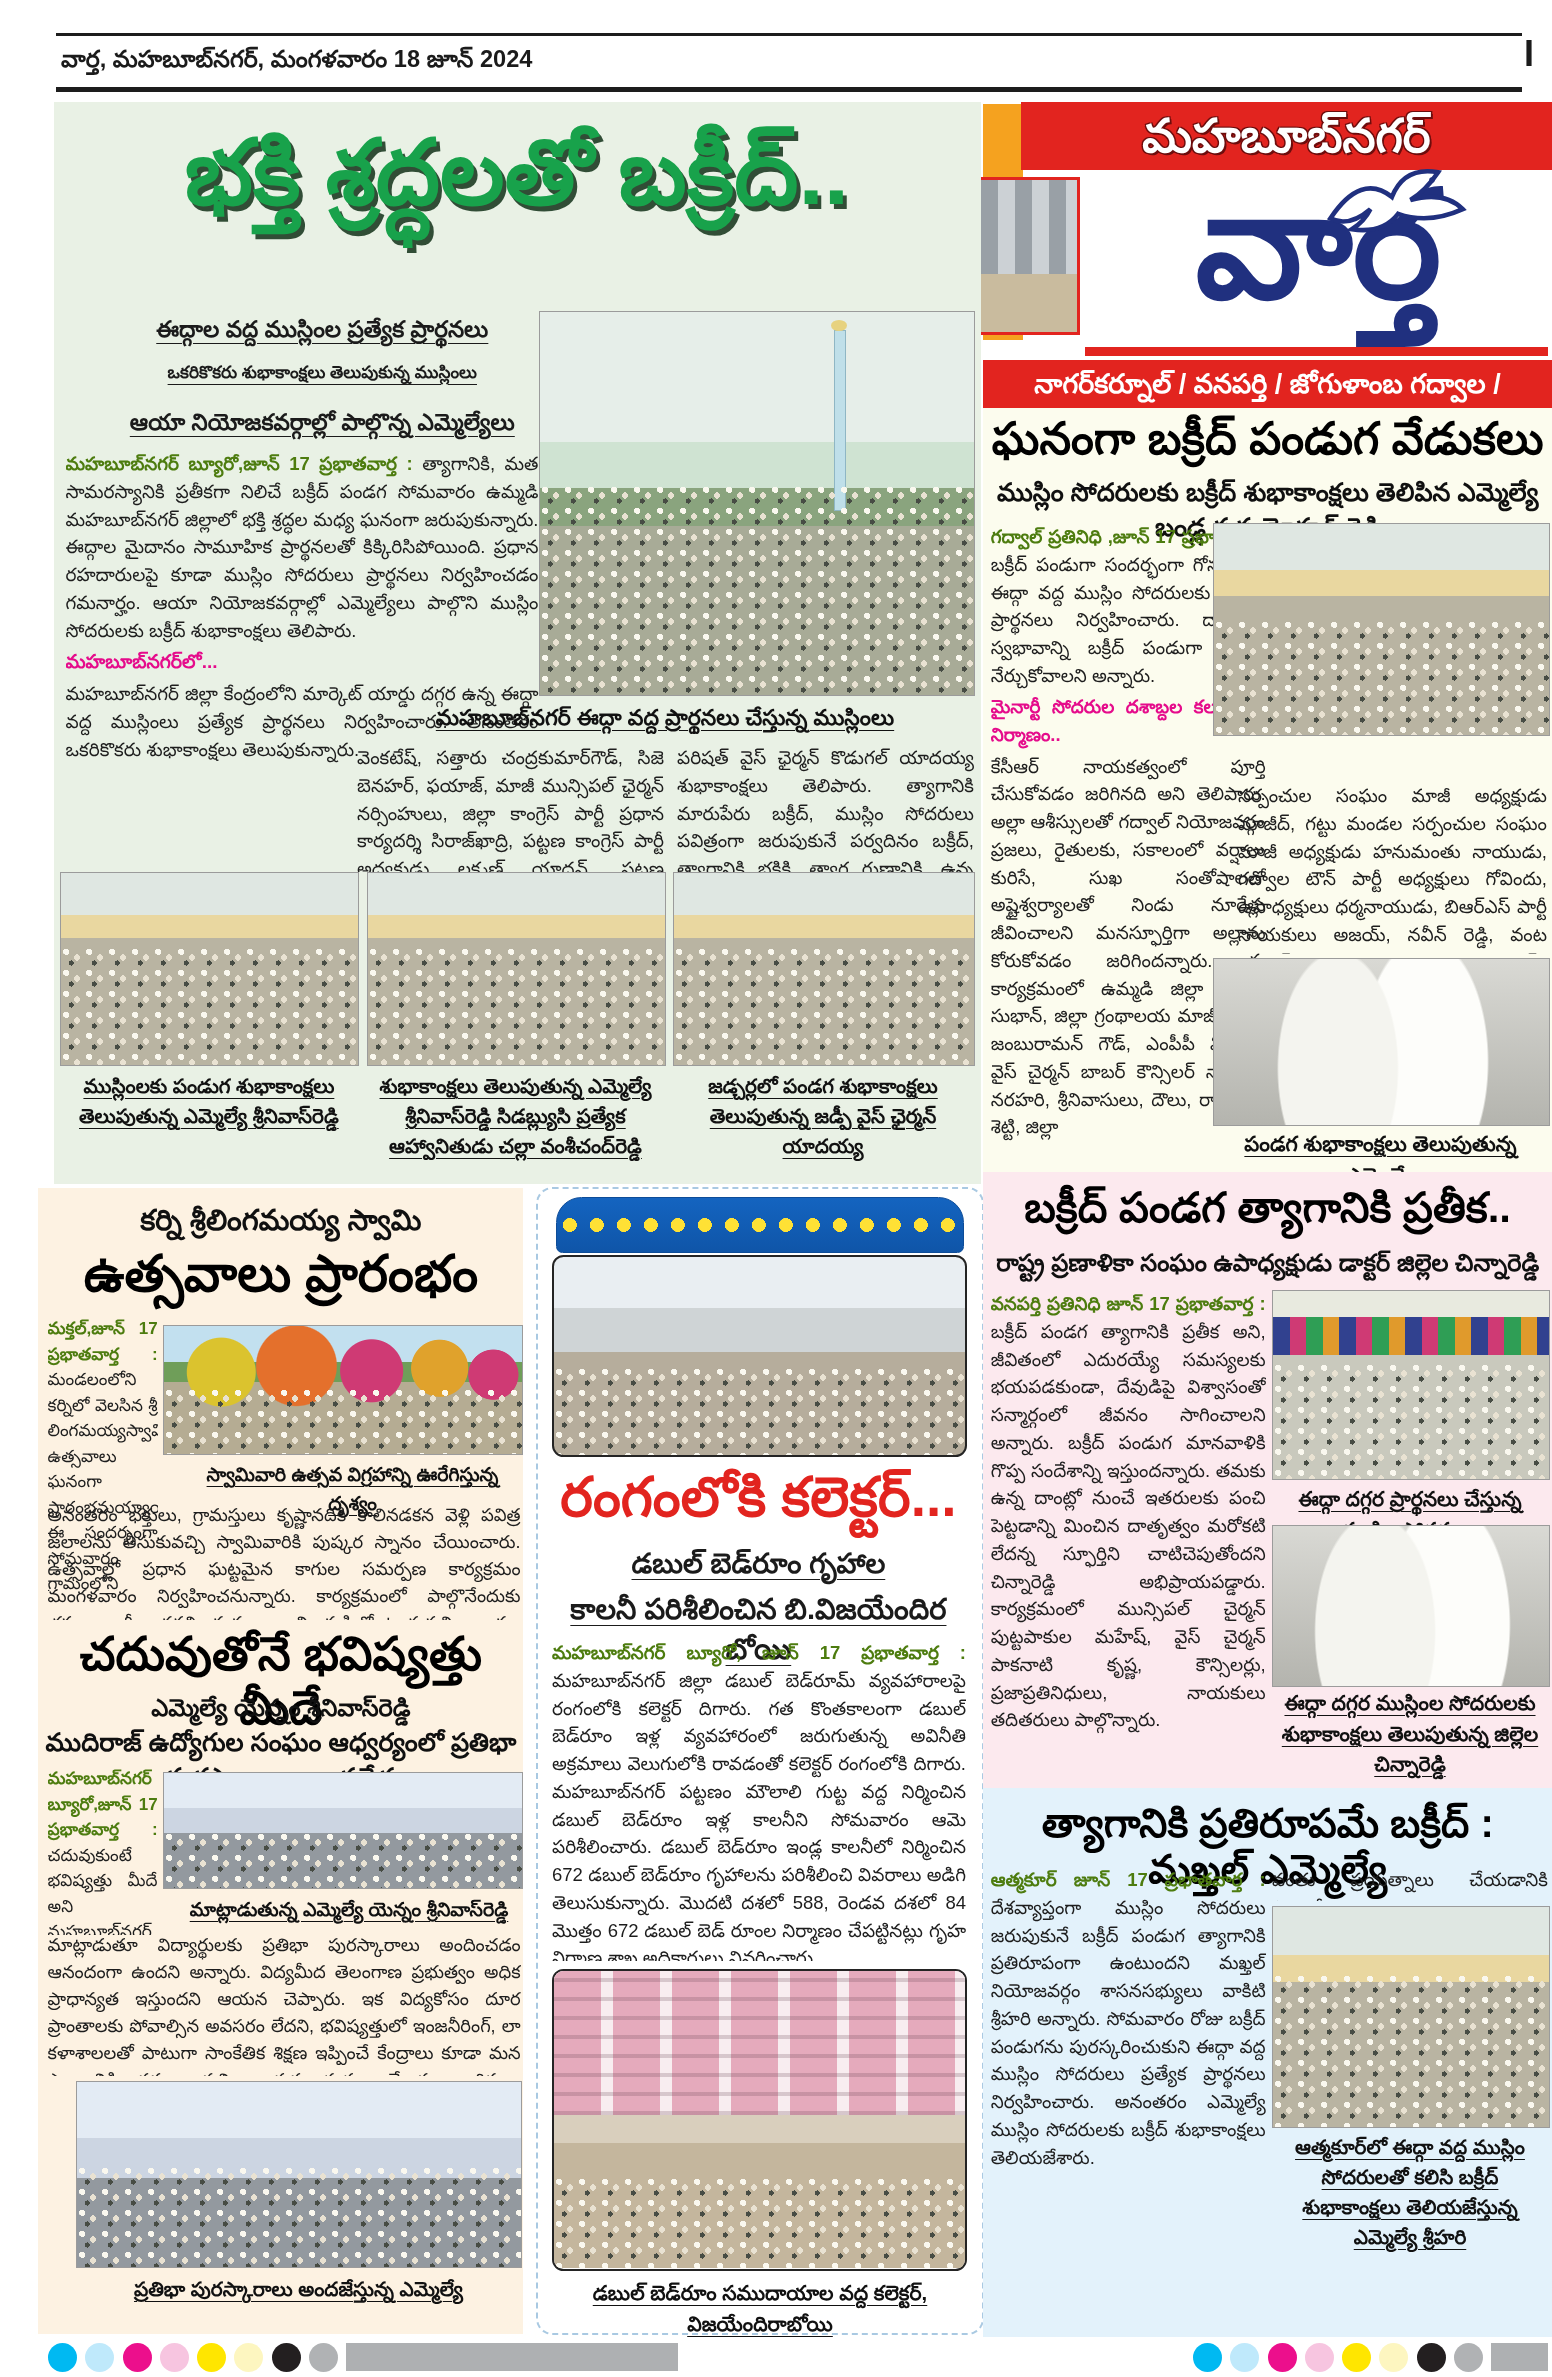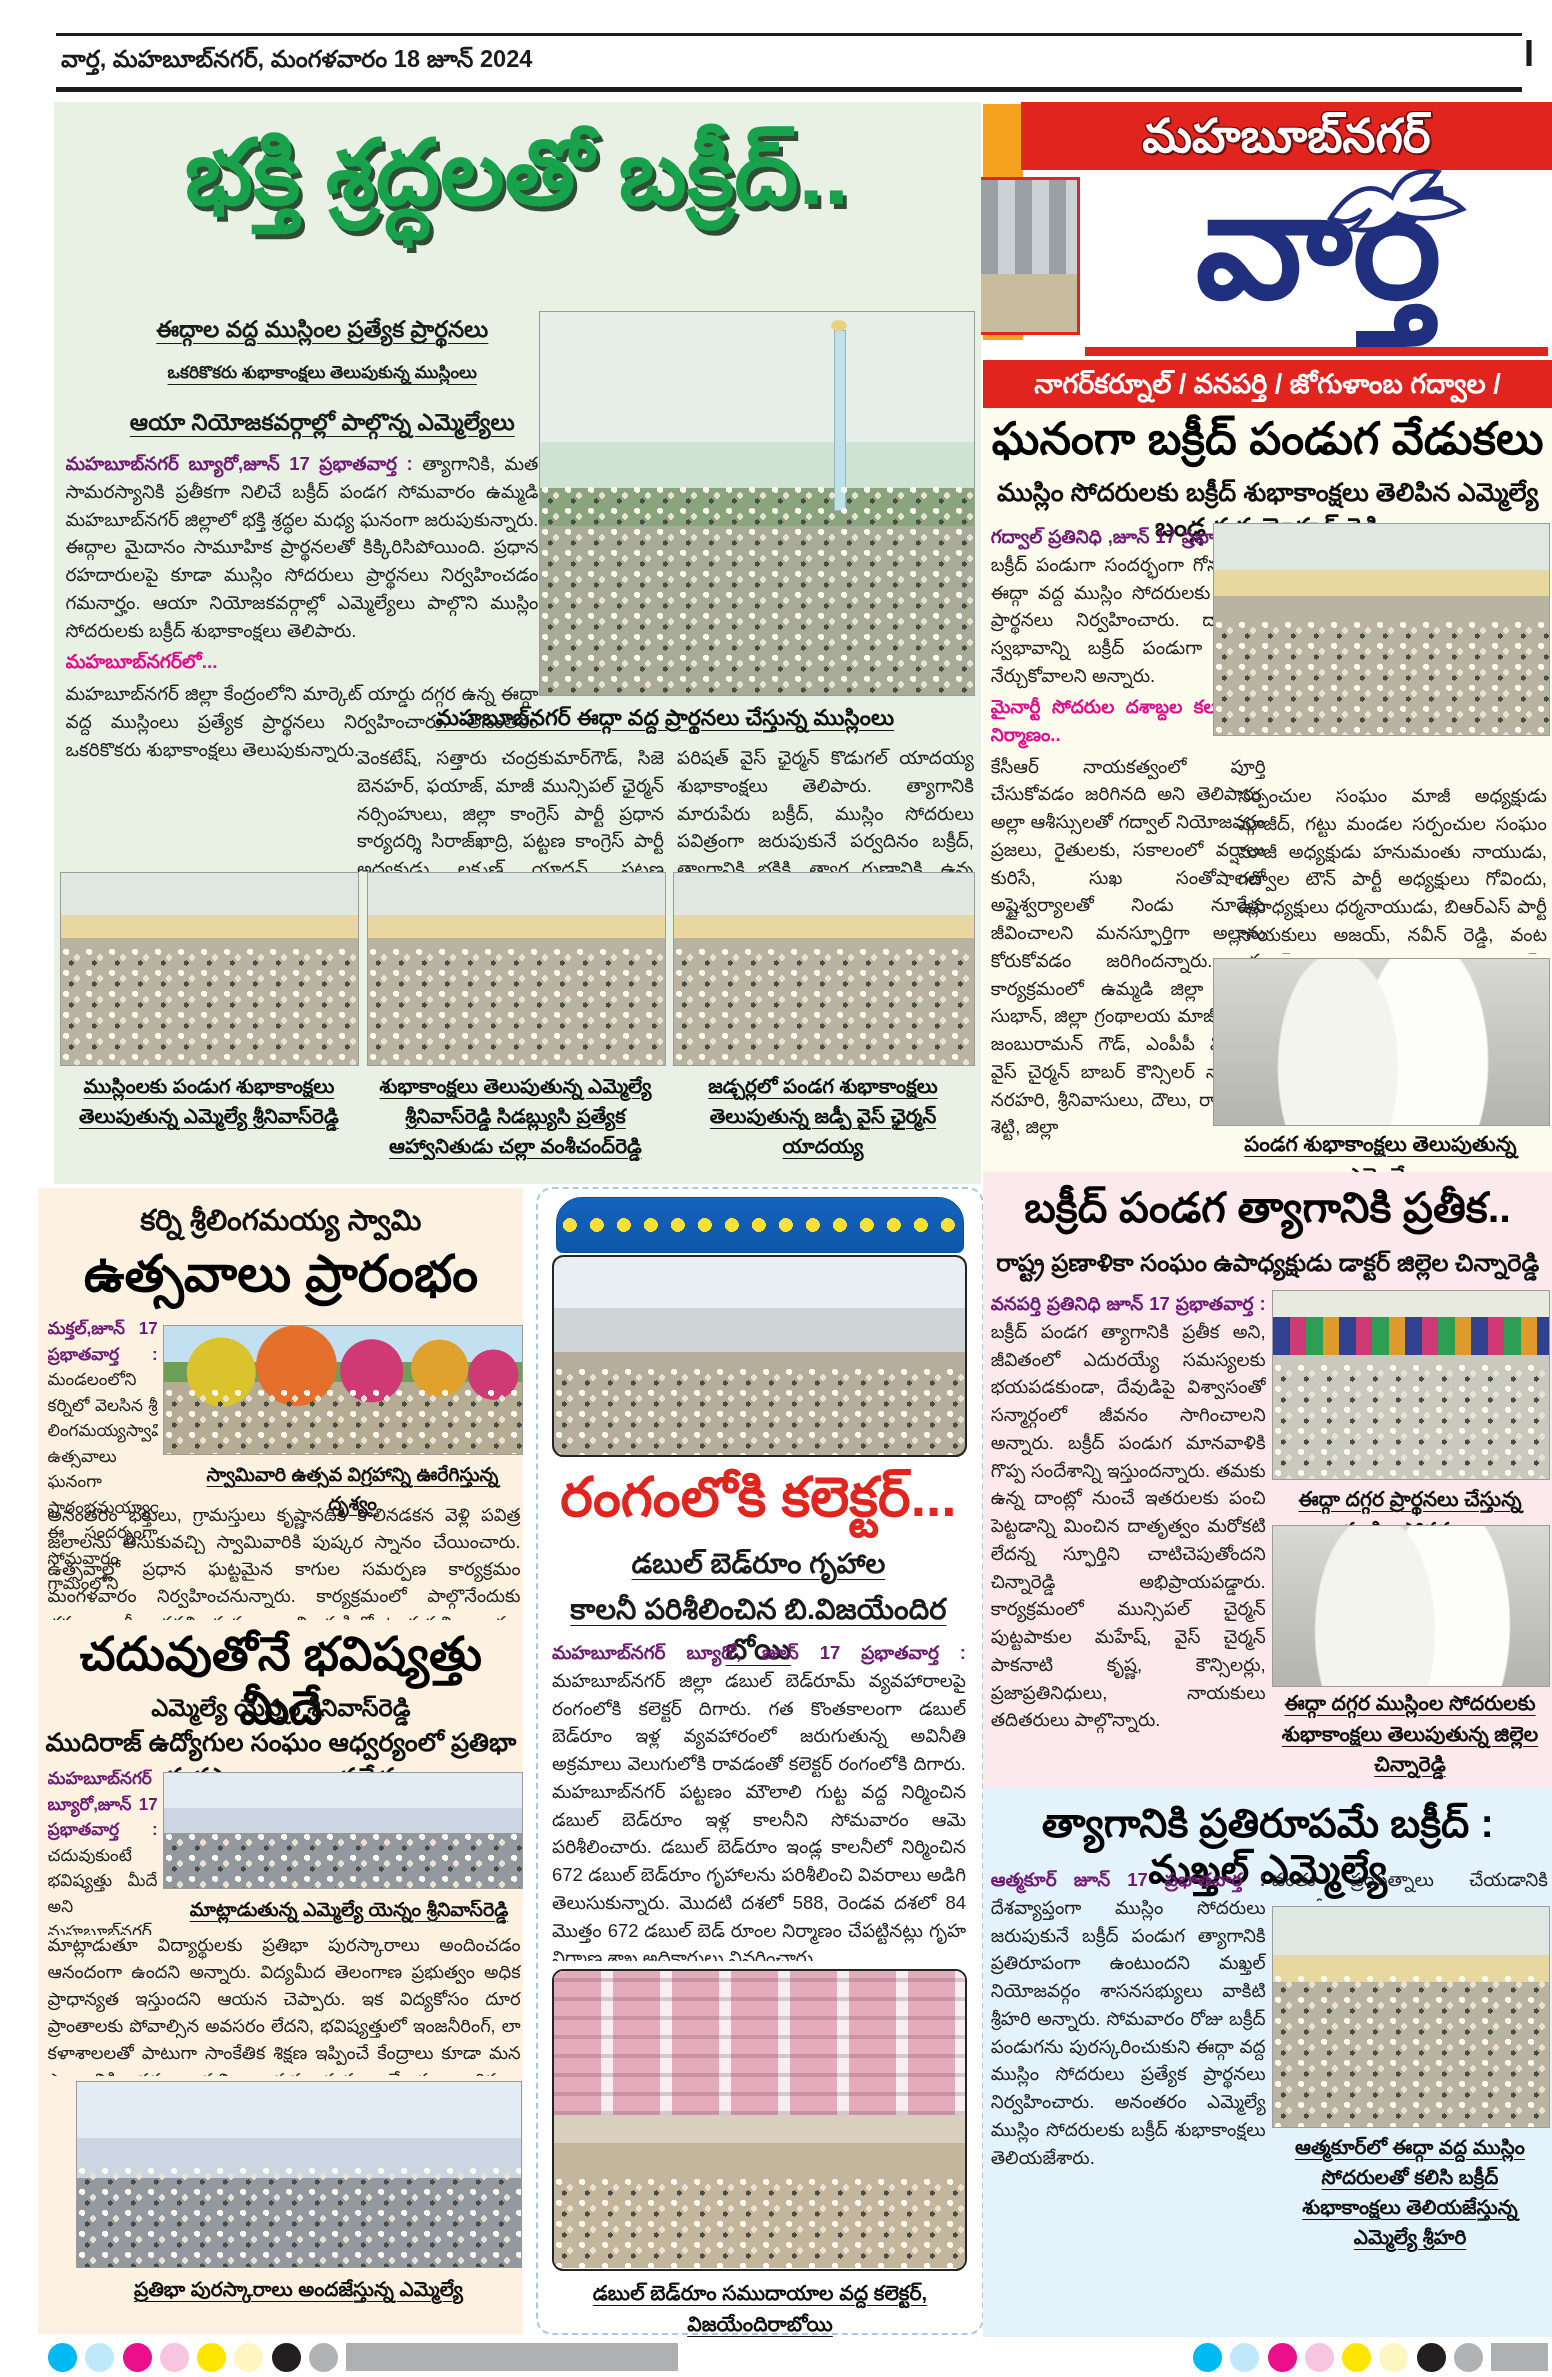--- a/index.html
+++ b/index.html
@@ -3,21 +3,21 @@
 <meta charset="utf-8">
 <style>
   html,body{margin:0;padding:0;background:#9a9a9a;}
   #page{position:relative;width:1552px;height:2377px;background:#ffffff;overflow:hidden;
         font-family:"Liberation Sans","DejaVu Sans",sans-serif;color:#1b1b1b;}
   .abs{position:absolute;}
   .center{text-align:center;}
   .bold{font-weight:bold;}
   .rule{background:#1d1d1d;}
   .bodytext{font-size:18.5px;line-height:1.5;color:#1d1d1d;text-align:justify;overflow:hidden;}
-  .dateline{font-weight:bold;color:#701a75;}
+  .dateline{font-weight:bold;color:#4d7c0f;}
   .crosshead{color:#e50b8b;font-weight:bold;}
   .cap{font-weight:bold;text-align:center;line-height:1.5;color:#111;
        text-decoration:underline;text-decoration-thickness:1.3px;text-underline-offset:4.5px;overflow:hidden;}
   .headline{font-weight:900;color:#000000;line-height:1.15;}
   .deck{font-weight:bold;color:#101010;}
   .photo{overflow:hidden;border:0.6px solid #9b9b9b;}
   .crowd-ov{position:absolute;left:0;right:0;bottom:0;
        background-image:
         radial-gradient(circle 3.2px at 5.1px 5.7px,#faf8ef 98%,transparent),
         radial-gradient(circle 3.2px at 16px 11.5px,#e9e2d2 98%,transparent),

